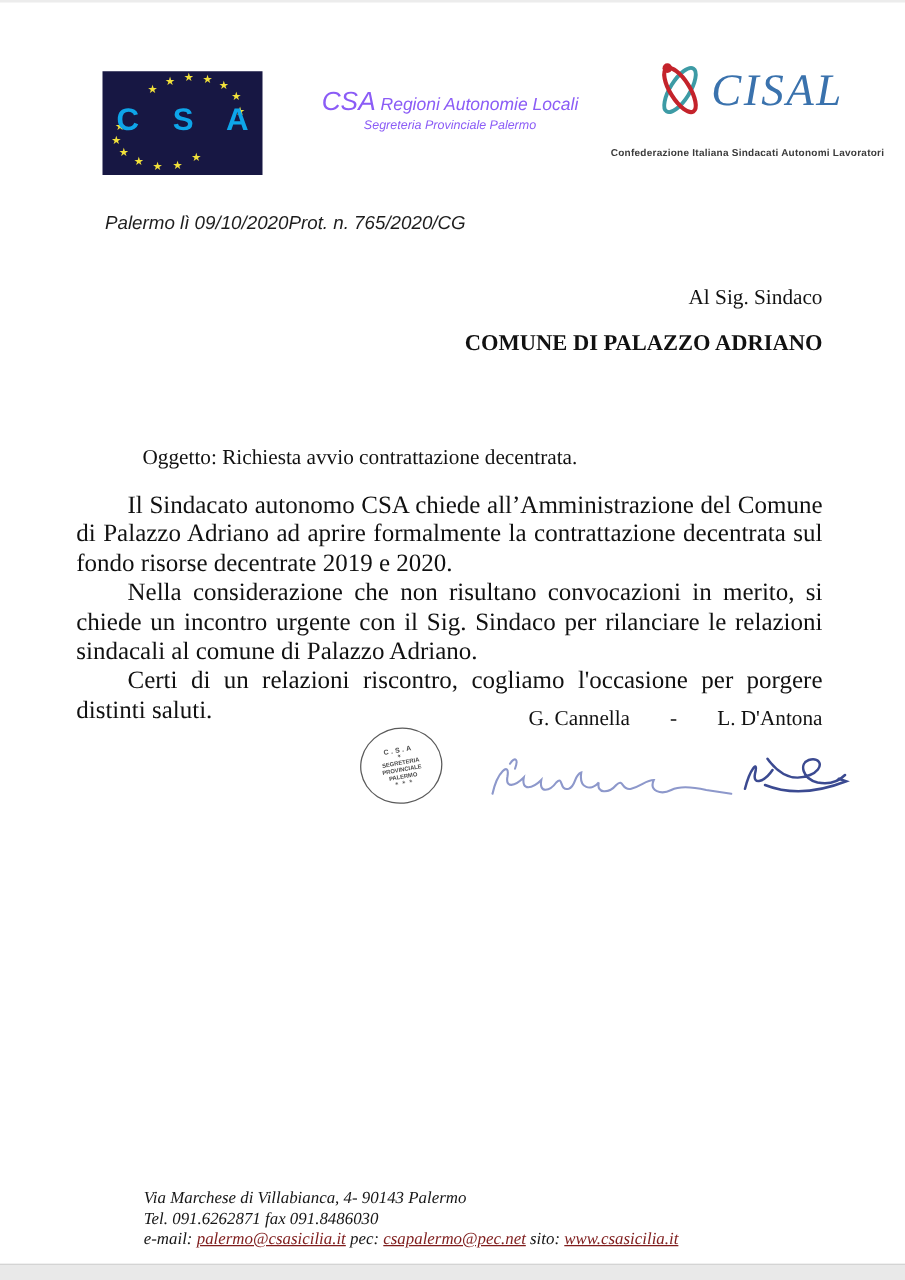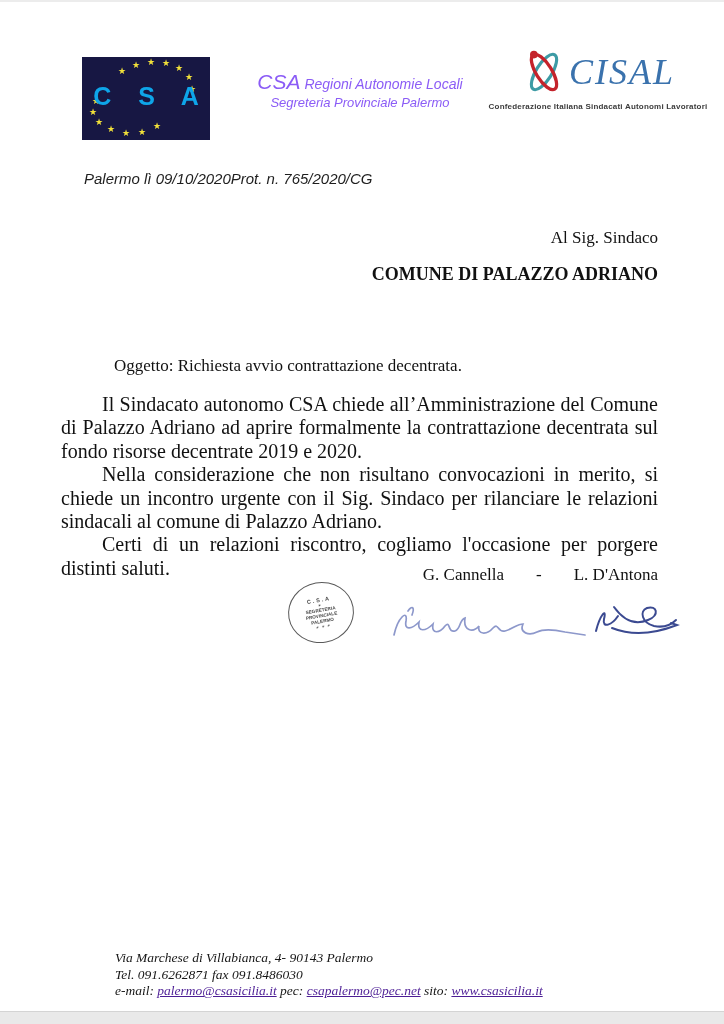--- a/index.html
+++ b/index.html
@@ -21,31 +21,31 @@
   }
   .star { position:absolute; color:#f2e13a; font-size:9px; line-height:1; }
 
   
   .csa-title {
     position:absolute; left:232px; top:70px; width:256px; text-align:center;
     font-family:"Liberation Sans", sans-serif; font-style:italic; color:#8b5cf6;
   }
   .csa-title .big { font-size:21px; }
   .csa-title .small { font-size:14px; }
-  .csa-title .line2 { font-size:13px; margin-top:1px; }
+  .csa-title .line2 { font-size:10px; margin-top:1px; }
 
   
   .cisal { position:absolute; left:488px; top:46px; width:220px; text-align:center; }
   .cisal-row { display:flex; align-items:center; justify-content:center; gap:2px; }
   .cisal-name {
     font-family:"Liberation Serif", serif; font-style:italic; color:#3a72ad;
     font-size:36px; letter-spacing:2px; line-height:1;
   }
   .cisal-caption {
-    margin-top:4px; font-family:"Liberation Sans", sans-serif; font-weight:bold;
+    margin-top:20px; font-family:"Liberation Sans", sans-serif; font-weight:bold;
     font-size:8px; color:#3b3b3b; letter-spacing:0.2px; white-space:nowrap;
   }
 
   
   .meta-row {
     position:absolute; left:84px; right:67px; top:170px;
     display:flex; 
     font-family:"Liberation Sans", sans-serif; font-style:italic;
     font-size:15px; color:#1e1e1e;
   }
@@ -83,21 +83,21 @@
   .stamp-org { font-size:9px; font-weight:bold; letter-spacing:3px; }
   .stamp-dots { font-size:7px; letter-spacing:1px; }
   .stamp-line { font-size:7.5px; font-weight:bold; }
   .stamp-arc { font-size:6.5px; letter-spacing:1px; }
 
   
   .footer {
     position:absolute; left:115px; top:950px; font-style:italic;
     font-size:13.5px; line-height:16.5px; color:#161616;
   }
-  .footer a { color:#4c1d95; text-decoration:underline; }
+  .footer a { color:#7f1d1d; text-decoration:underline; }
 
   .bottom-bar {
     position:absolute; bottom:0; left:0; right:0; height:12px;
     background:#e9e9e9; border-top:1px solid #d4d4d4;
   }
 </style>
 </head>
 <body>
 
 <div class="page">

